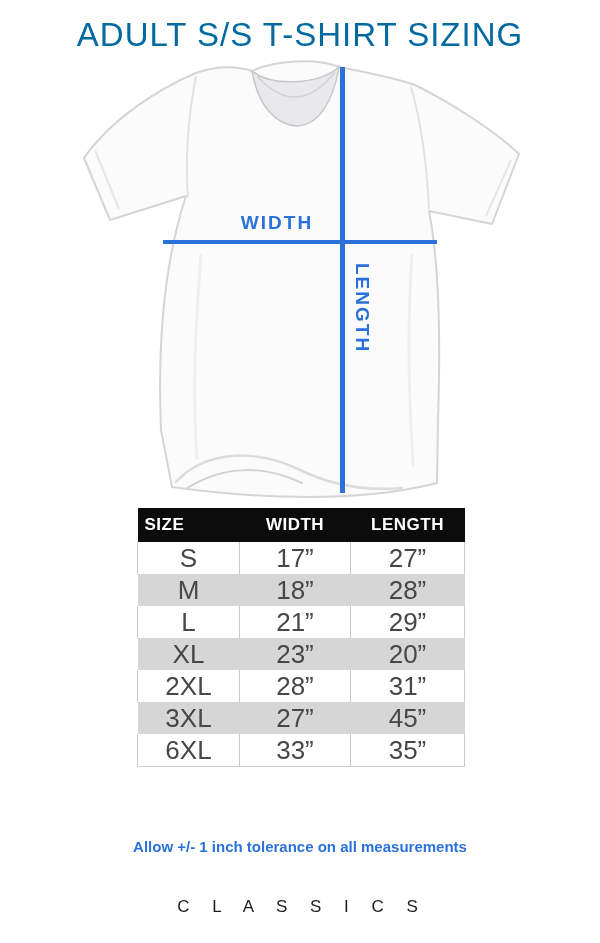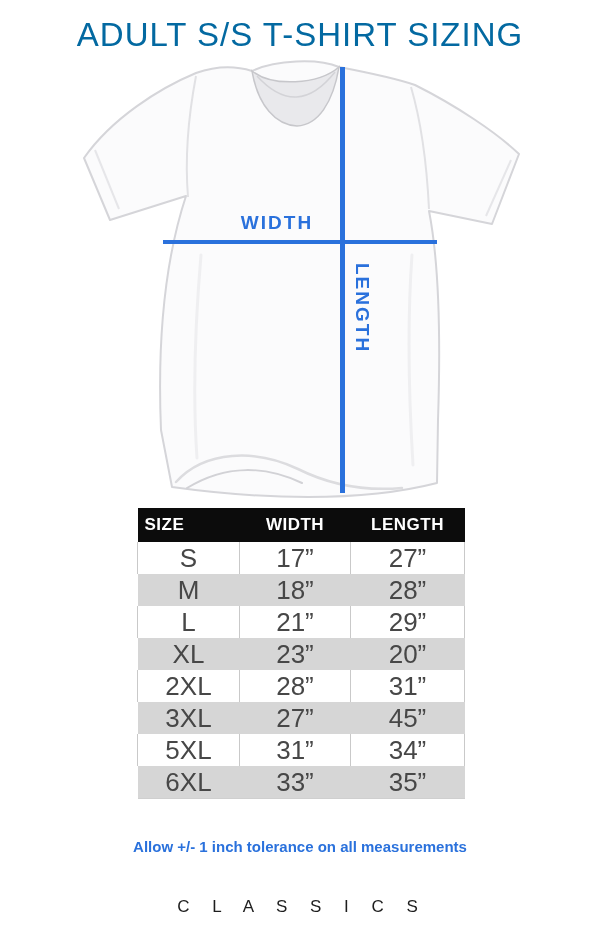--- a/index.html
+++ b/index.html
@@ -129,25 +129,20 @@
         <td>2XL</td>
         <td>28”</td>
         <td>31”</td>
       </tr>
       <tr>
         <td>3XL</td>
         <td>27”</td>
         <td>45”</td>
       </tr>
       <tr>
-        <td>5XL</td>
-        <td>31”</td>
-        <td>34”</td>
-      </tr>
-      <tr>
         <td>6XL</td>
         <td>33”</td>
         <td>35”</td>
       </tr>
     </tbody>
   </table>
 
   <div class="note">Allow +/- 1 inch tolerance on all measurements</div>
 
   <div class="brand-sub">C L A S S I C S</div>

